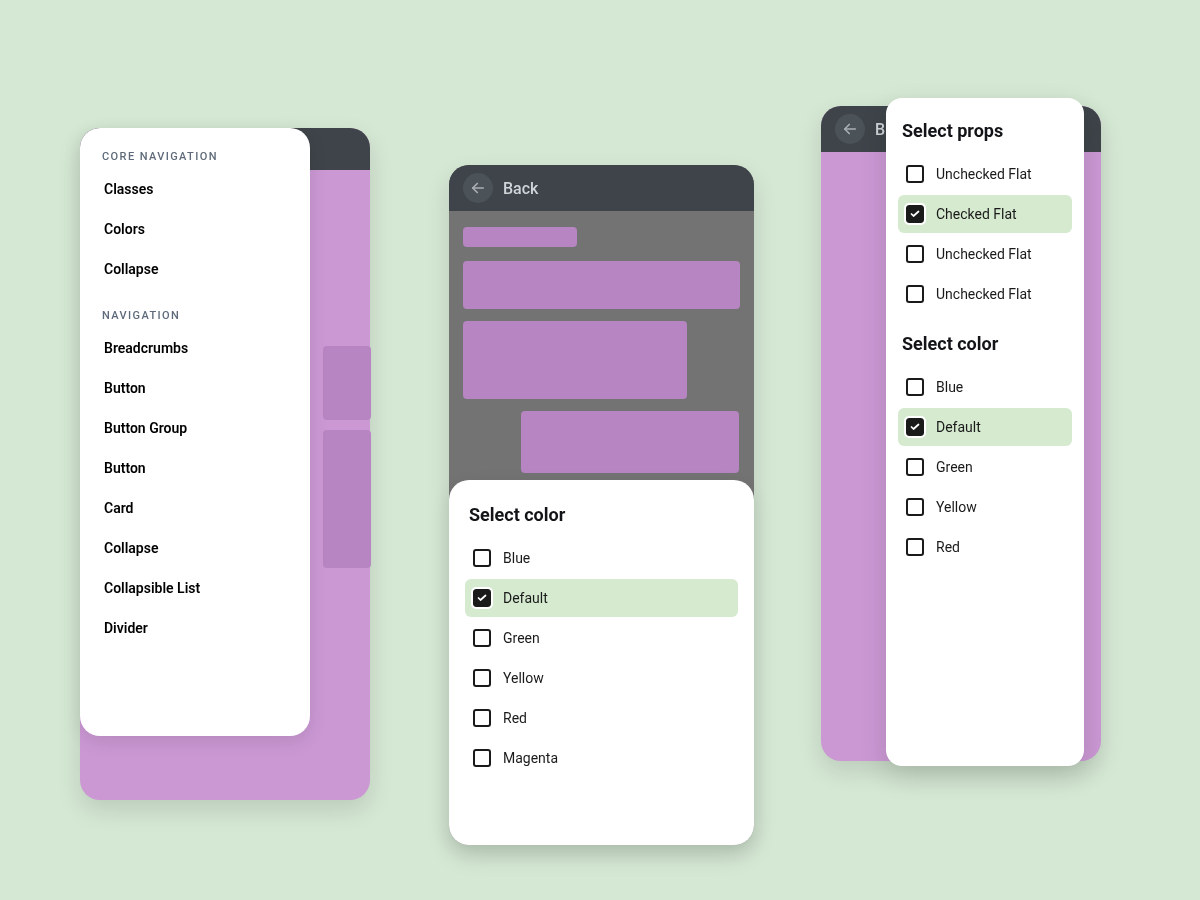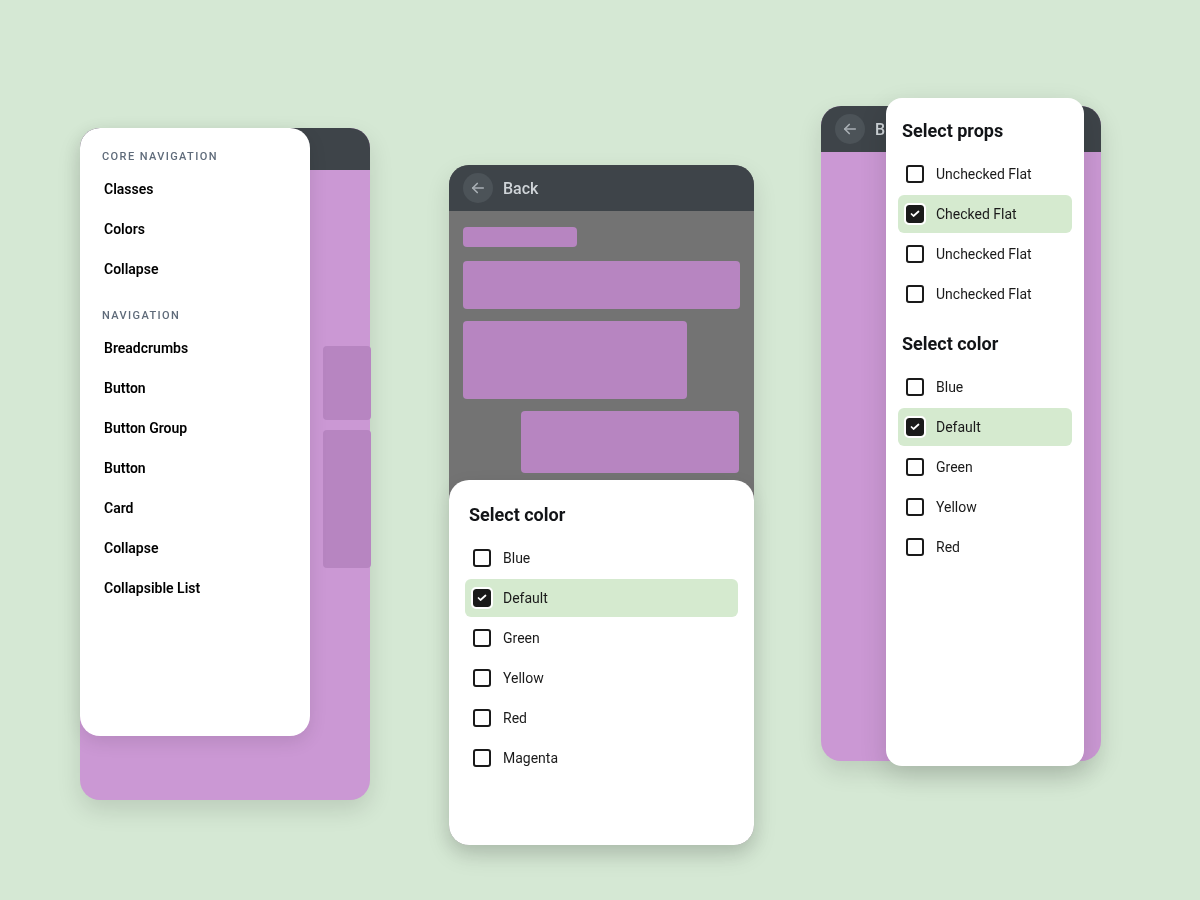--- a/index.html
+++ b/index.html
@@ -76,20 +76,23 @@
       </div>
     <div class="nav-item">
         <span>Card</span>
       </div>
     <div class="nav-item">
         <span>Collapse</span>
       </div>
     <div class="nav-item">
         <span>Collapsible List</span>
       </div>
+    <div class="nav-item">
+        <span>Divider</span>
+      </div>
   </div>
 </div>
 
 <div class="panel-b">
   <div class="topbar">
     <div class="back-btn">
       <svg viewBox="0 0 24 24" width="18" height="18" fill="none" stroke="#a9b0b5" stroke-width="2.2" stroke-linecap="round" stroke-linejoin="round">
           <path d="M19 12H5"></path>
           <path d="M11 18l-6-6 6-6"></path>
         </svg>

